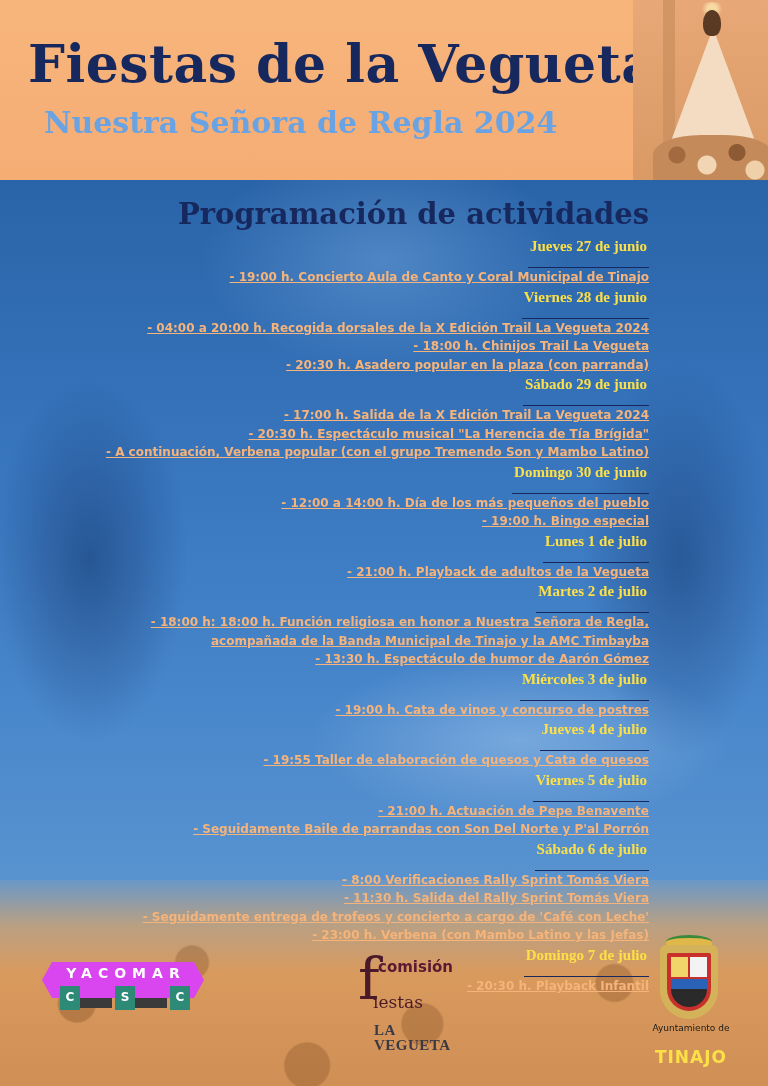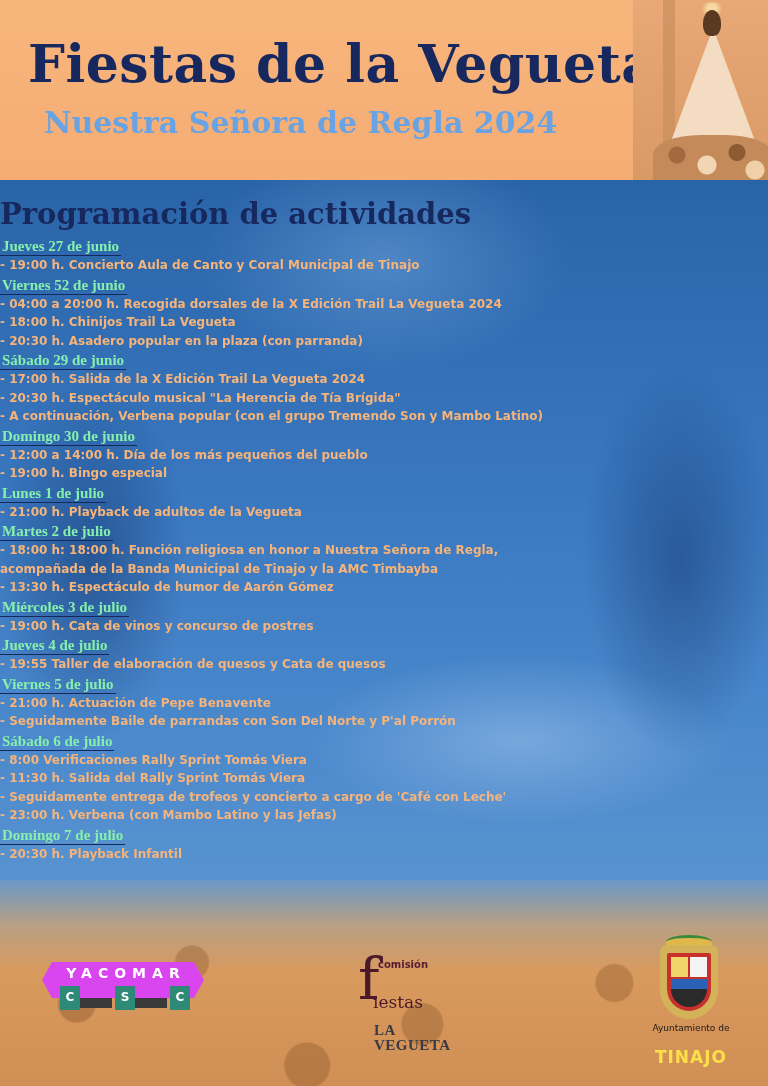--- a/index.html
+++ b/index.html
@@ -76,40 +76,41 @@
         radial-gradient(circle at 25% 40%, rgba(120,70,30,0.3) 16px, transparent 18px),
         radial-gradient(circle at 55% 70%, rgba(120,70,30,0.3) 20px, transparent 22px),
         radial-gradient(circle at 80% 50%, rgba(120,70,30,0.3) 18px, transparent 20px),
         radial-gradient(circle at 40% 90%, rgba(120,70,30,0.3) 22px, transparent 24px),
         linear-gradient(180deg, #6a98c8 0%, #b9a083 22%, #d99a5e 45%, #d08f55 100%);
     }
 
     
     .program {
       position: absolute; left: 0; top: 196px; width: 649px;
-      text-align: left;
+      text-align: right;
     }
     .program-title {
       font-family: "DejaVu Serif", serif; font-weight: bold;
       font-size: 29px; color: #17285e; line-height: 1.25;
       margin-bottom: 4px;
     }
     .day {
       display: inline-block;
       font-family: "Liberation Serif", serif; font-weight: bold;
-      font-size: 15px; color: #86efac; line-height: 17px;
+      font-size: 15px; color: #fde047; line-height: 17px;
       border-bottom: 1.5px solid #17285e;
-      padding: 0 2px 0;
+      padding: 0 2px 12px;
       margin-top: 1px;
     }
     .day-block { margin: 0; }
     .event {
       font-family: "DejaVu Sans", sans-serif; font-weight: bold;
       font-size: 12px; color: #f6b47a; line-height: 18.5px;
       white-space: nowrap;
+      text-decoration: underline;
     }
 
     
     .logo-yacomar { position: absolute; left: 42px; top: 958px; width: 162px; height: 52px; }
     .yacomar-banner {
       position: absolute; left: 0; top: 4px; width: 162px; height: 36px;
       background: #d946ef;
       clip-path: polygon(0 50%, 10px 0, 152px 0, 162px 50%, 152px 100%, 10px 100%);
       color: #ffffff; font-family: "DejaVu Sans", sans-serif; font-weight: bold;
       font-size: 14px; letter-spacing: 6px; text-align: center; line-height: 22px;
@@ -123,21 +124,21 @@
     }
     .yacomar-bar { position: absolute; top: 12px; width: 32px; height: 10px; background: #3a3a3a; }
 
     .logo-comision { position: absolute; left: 356px; top: 950px; width: 110px; height: 75px; }
     .comision-f {
       position: absolute; left: 2px; top: 0; font-family: "DejaVu Serif", serif;
       font-size: 58px; color: #4a1a2a; line-height: 1;
     }
     .comision-word {
       position: absolute; left: 22px; top: 10px; font-family: "DejaVu Sans", sans-serif;
-      font-weight: bold; font-size: 10px; color: #5a1a32; line-height: 1;
+      font-weight: bold; font-size: 15px; color: #5a1a32; line-height: 1;
     }
     .comision-fiestas {
       position: absolute; left: 17px; top: 44px; font-family: "DejaVu Serif", serif;
       font-size: 17px; color: #4a1a2a; line-height: 1;
     }
     .comision-vegueta {
       position: absolute; left: 18px; top: 52px; font-family: "Liberation Serif", serif;
       font-weight: bold; font-size: 15px; color: #3a3a44; line-height: 1; letter-spacing: 0.5px; margin-top: 21px;
     }
 
@@ -186,21 +187,21 @@
     </div>
   </div>
 
   <div class="bg-blue"></div>
   <div class="bg-crowd"></div>
 
   <div class="program">
     <div class="program-title">Programación de actividades</div>
     <div id="days">
         <div class="day-block"><div class="day">Jueves 27 de junio</div><div class="event">- 19:00 h. Concierto Aula de Canto y Coral Municipal de Tinajo</div></div>
-        <div class="day-block"><div class="day">Viernes 52 de junio</div><div class="event">- 04:00 a 20:00 h. Recogida dorsales de la X Edición Trail La Vegueta 2024</div><div class="event">- 18:00 h. Chinijos Trail La Vegueta</div><div class="event">- 20:30 h. Asadero popular en la plaza (con parranda)</div></div>
+        <div class="day-block"><div class="day">Viernes 28 de junio</div><div class="event">- 04:00 a 20:00 h. Recogida dorsales de la X Edición Trail La Vegueta 2024</div><div class="event">- 18:00 h. Chinijos Trail La Vegueta</div><div class="event">- 20:30 h. Asadero popular en la plaza (con parranda)</div></div>
         <div class="day-block"><div class="day">Sábado 29 de junio</div><div class="event">- 17:00 h.  Salida de la X Edición Trail La Vegueta 2024</div><div class="event">- 20:30 h. Espectáculo musical "La Herencia de Tía Brígida"</div><div class="event">- A continuación, Verbena popular (con el grupo Tremendo Son y Mambo Latino)</div></div>
         <div class="day-block"><div class="day">Domingo 30 de junio</div><div class="event">- 12:00 a 14:00 h. Día de los más pequeños del pueblo</div><div class="event">- 19:00 h. Bingo especial</div></div>
         <div class="day-block"><div class="day">Lunes 1 de julio</div><div class="event">- 21:00 h. Playback de adultos de la Vegueta</div></div>
         <div class="day-block"><div class="day">Martes 2 de julio</div><div class="event">- 18:00 h: 18:00 h. Función religiosa en honor a Nuestra Señora de Regla,</div><div class="event">acompañada de la Banda Municipal de Tinajo y la AMC Timbayba</div><div class="event">- 13:30 h. Espectáculo de humor de Aarón Gómez</div></div>
         <div class="day-block"><div class="day">Miércoles 3 de julio</div><div class="event">- 19:00 h. Cata de vinos y concurso de postres</div></div>
         <div class="day-block"><div class="day">Jueves 4 de julio</div><div class="event">- 19:55 Taller de elaboración de quesos y Cata de quesos</div></div>
         <div class="day-block"><div class="day">Viernes 5 de julio</div><div class="event">- 21:00 h. Actuación de Pepe Benavente</div><div class="event">- Seguidamente Baile de parrandas con Son Del Norte y P'al Porrón</div></div>
         <div class="day-block"><div class="day">Sábado 6 de julio</div><div class="event">- 8:00 Verificaciones Rally Sprint Tomás Viera</div><div class="event">- 11:30 h. Salida del Rally Sprint Tomás Viera</div><div class="event">- Seguidamente entrega de trofeos y concierto a cargo de 'Café con Leche'</div><div class="event">- 23:00 h. Verbena (con Mambo Latino y las Jefas)</div></div>
         <div class="day-block"><div class="day">Domingo 7 de julio</div><div class="event">- 20:30 h. Playback Infantil</div></div>
       </div>

